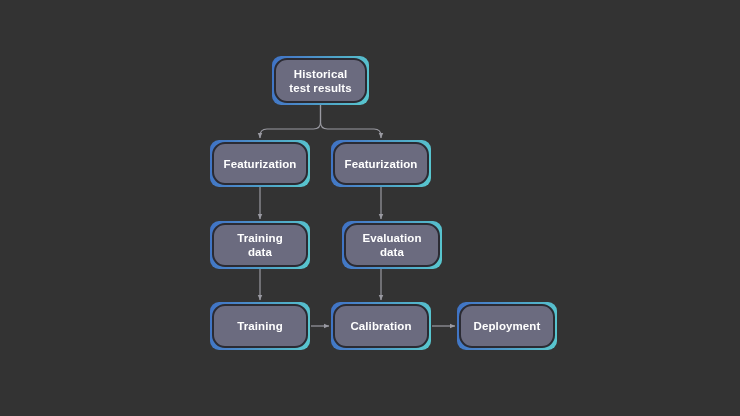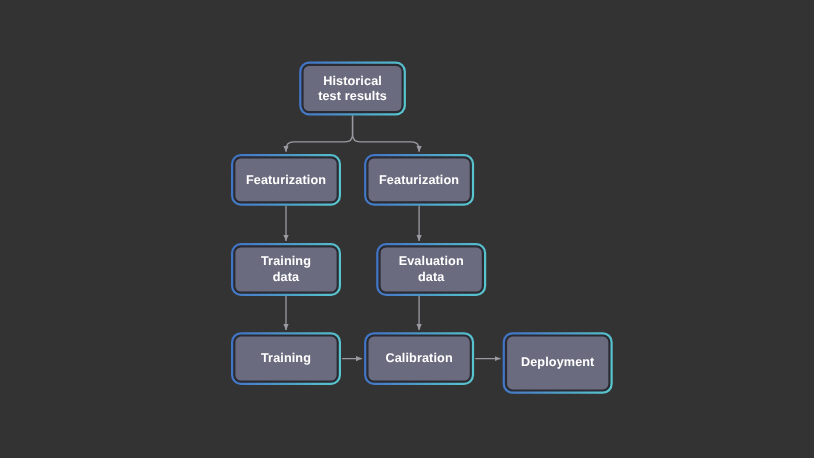--- a/index.html
+++ b/index.html
@@ -28,21 +28,21 @@
     box-sizing: border-box;
     border-radius: 9px;
     padding: 2px;
     background: linear-gradient(100deg, #3f72c4 0%, #4a86c9 28%, #4fa6c8 62%, #59c8cf 100%);
     z-index: 2;
   }
   .node-inner {
     width: 100%;
     height: 100%;
     box-sizing: border-box;
-    border-radius: 7px;
+    border-radius: 13px;
     background: #6b6b7f;
     border: 2px solid #2b2b33;
     display: flex;
     align-items: center;
     justify-content: center;
     text-align: center;
   }
   .node-label {
     color: #ffffff;
     font-size: 11.5px;
@@ -120,19 +120,19 @@
       <span class="node-label">Training</span>
     </div>
   </div>
 
   <div class="node" style="left:331px; top:302px; width:100px; height:48px;">
     <div class="node-inner">
       <span class="node-label">Calibration</span>
     </div>
   </div>
 
-  <div class="node" style="left:457px; top:302px; width:100px; height:56px;">
+  <div class="node" style="left:457px; top:302px; width:100px; height:48px;">
     <div class="node-inner">
       <span class="node-label">Deployment</span>
     </div>
   </div>
 
 </div>
 
 </body></html>

